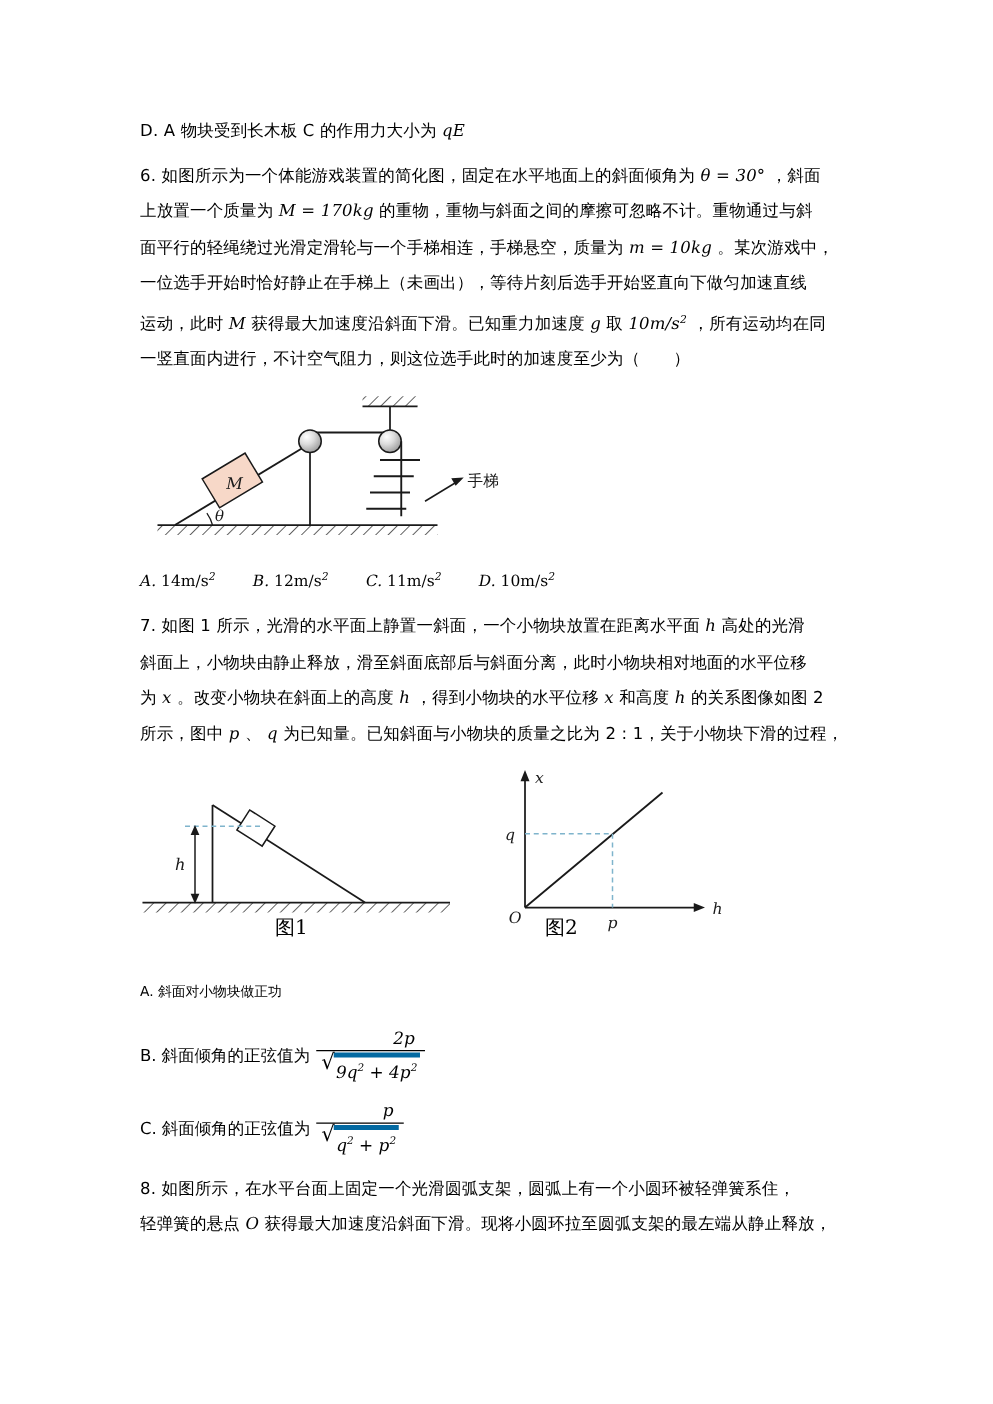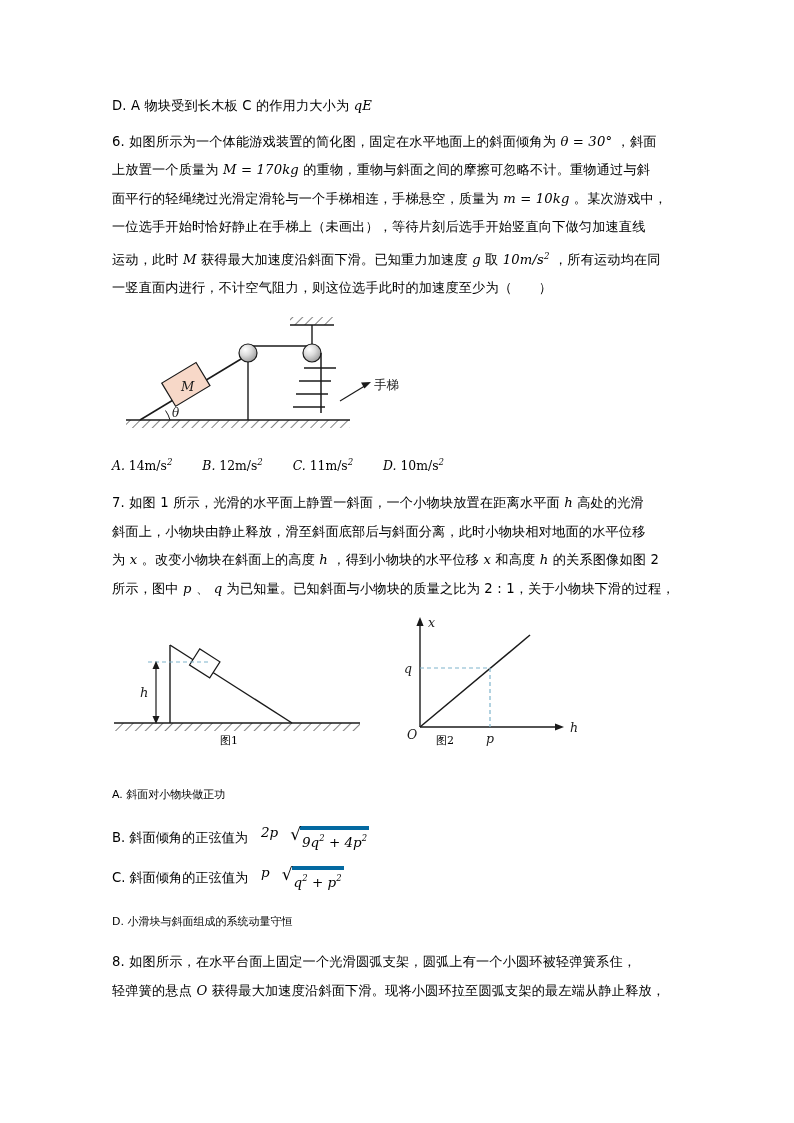--- a/index.html
+++ b/index.html
@@ -72,37 +72,37 @@
 
   
   .fig7wrap {
     position: relative;
     width: 578px;
     height: 152px;
     margin-top: 12px;
   }
   .figcap {
     position: absolute;
-    font-size: 11px;
+    font-size: 16px;
     font-family: "DejaVu Serif","Liberation Serif",serif;
   }
 
   
   .formula-line {
     font-size: 13.2px;
     line-height: 20px;
     white-space: nowrap;
     display: flex;
     align-items: center;
     margin-top: 16px;
   }
   .frac {
     display: inline-flex;
-    flex-direction: row;
-    align-items: flex-start;
+    flex-direction: column;
+    align-items: flex-end;
     vertical-align: middle;
     font-family: "DejaVu Serif","Liberation Serif",serif;
     font-style: italic;
     margin-left: 5px;
     position: relative;
     top: -1px;
   }
   .frac .num {
     font-size: 13.5px;
     padding: 0 8px 1px 8px;
@@ -397,24 +397,20 @@
           <span class="bar"></span>
           <span class="den">
             <span class="sqrt">
               <span class="radic">√</span>
               <span class="rad-body"><i>q</i><span class="exp">2</span> + <i>p</i><span class="exp">2</span></span>
             </span>
           </span>
         </span>
       </div>
 
-      <div class="opt-line" style="margin-top:17px;">
-        <span>D.</span>
-        <span>小滑块与斜面组成的系统动量守恒</span>
-      </div>
     </div>
 
     <div class="q-block" style="margin-top:12px;">
       <div class="line">
         <span>8.</span>
         <span>如图所示，在水平台面上固定一个光滑圆弧支架，圆弧上有一个小圆环被轻弹簧系住，</span>
       </div>
       <div class="line">
         <span>轻弹簧的悬点</span>
         <span class="it">O</span>

